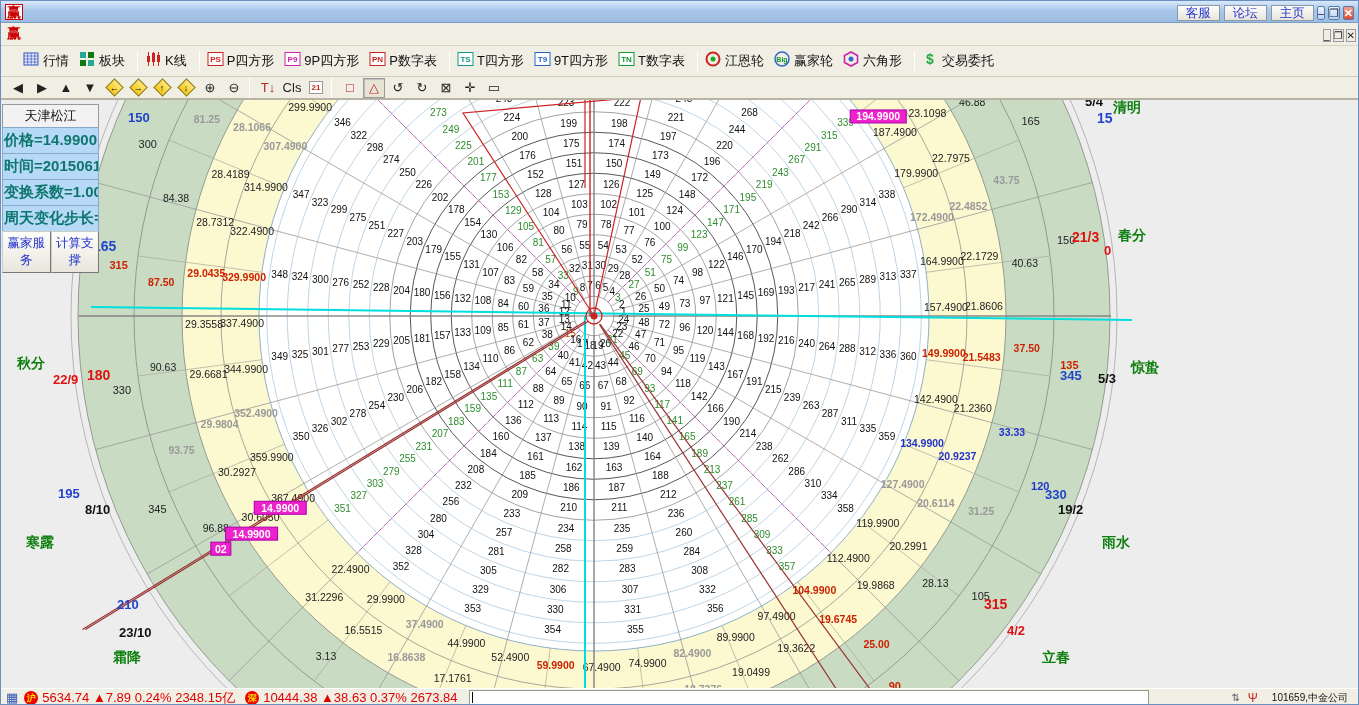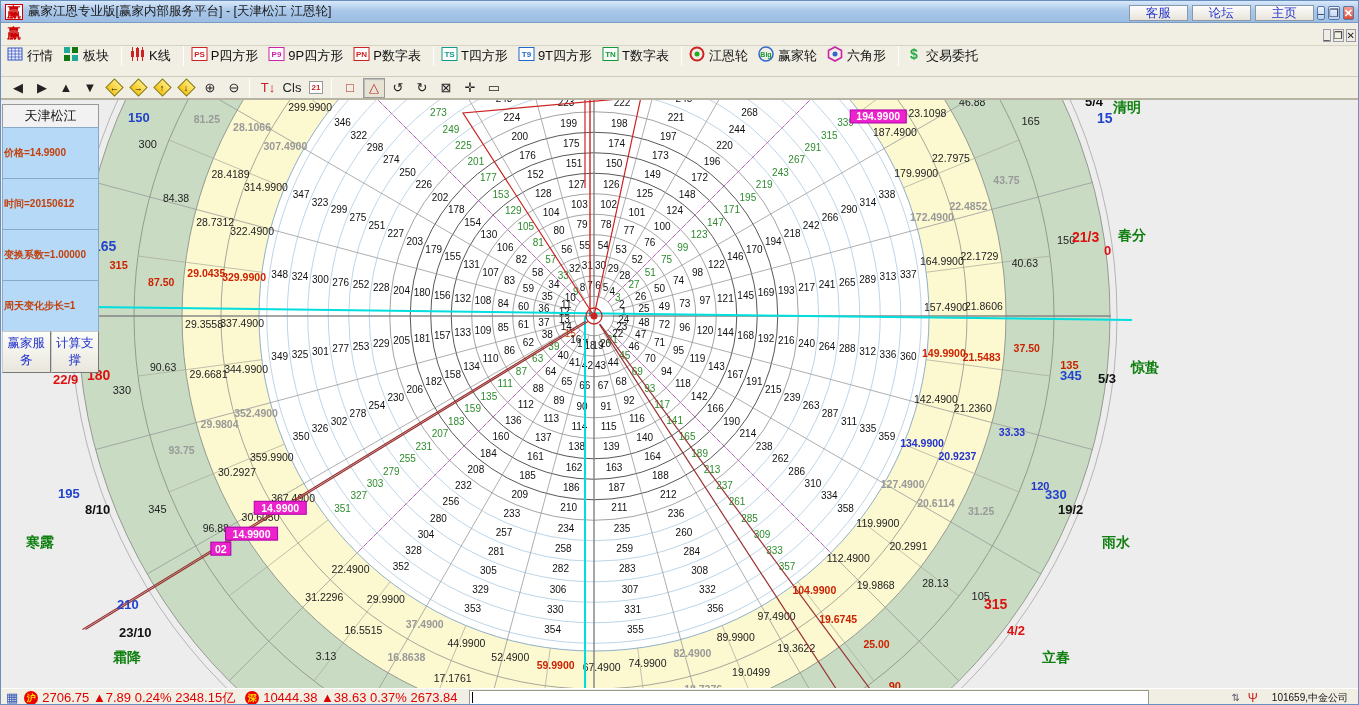--- a/index.html
+++ b/index.html
@@ -3,66 +3,65 @@
 <meta charset="utf-8">
 <style>
   html,body{margin:0;padding:0;background:#888;}
   *{box-sizing:border-box;font-family:"Liberation Sans",sans-serif;}
   #app{position:relative;width:1359px;height:705px;background:#ededed;overflow:hidden;border:1px solid #6a8fbf;}
   
   #titlebar{position:absolute;left:0;top:0;width:100%;height:22px;background:linear-gradient(#d9e9fb,#a9c7e9 45%,#9cbde2);display:flex;align-items:center;padding:0 4px;border-bottom:1px solid #7a9cc4;}
   #title-icon{color:#c00;font-weight:bold;font-size:14px;background:#fff;border:1px solid #c00;line-height:14px;padding:0 1px;margin-right:5px;}
   #title-text{font-size:12.5px;color:#1a1a1a;flex:0 0 auto;}
   #title-spacer{flex:1;}
-  .tbtn{height:18px;min-width:52px;margin-left:4px;background:linear-gradient(#fdfdfd,#e8e4da);border:1px solid #8899aa;font-size:12.5px;color:#2233cc;text-align:center;line-height:16px;padding:0 16px;}
+  .tbtn{height:18px;min-width:52px;margin-left:4px;background:linear-gradient(#fdfdfd,#e8e4da);border:1px solid #8899aa;font-size:12.5px;color:#2233cc;text-align:center;line-height:16px;padding:0 8px;}
   .winbtn{width:28px;height:17px;margin-left:3px;border:1px solid #5577aa;border-radius:2px;background:linear-gradient(#eef5fe,#b9d2ef);color:#224;font-size:11px;text-align:center;line-height:15px;}
   .winbtn.close{background:linear-gradient(#f5a08e,#dd4a33);color:#fff;font-weight:bold;}
   
   #menubar{position:absolute;left:0;top:22px;width:100%;height:23px;background:#f1efe4;border-bottom:1px solid #d8d4c4;display:flex;align-items:center;padding-left:4px;}
   #menu-icon{color:#c00;font-weight:bold;font-size:14px;margin:0 8px 0 2px;}
   .menu-item{font-size:13px;color:#111;padding:2px 9px;}
   #menubar .sp{flex:1;}
   .childbtn{width:17px;height:15px;border:1px solid #99a;background:#f0eee2;font-size:10px;line-height:13px;text-align:center;margin-right:2px;color:#222;}
   
-  #toolbar1{position:absolute;left:0;top:45px;width:100%;height:31px;background:#f1efe4;border-bottom:1px solid #d0ccbc;display:flex;align-items:flex-start;padding-left:6px;}
+  #toolbar1{position:absolute;left:0;top:45px;width:100%;height:31px;background:#f1efe4;border-bottom:1px solid #d0ccbc;display:flex;align-items:center;padding-left:22px;}
   .tb1-item{display:flex;align-items:center;margin-right:10px;}
   .tb1-item .lbl{font-size:13px;color:#111;margin-left:3px;}
   .tsep{width:1px;height:20px;background:#c8c4b4;border-right:1px solid #fff;margin:0 7px 0 2px;}
   #toolbar2{position:absolute;left:0;top:76px;width:100%;height:23px;background:#f1efe4;border-bottom:2px solid #b8b4a4;display:flex;align-items:center;padding-left:6px;}
   .tb2-btn{min-width:22px;height:20px;margin-right:2px;display:flex;align-items:center;justify-content:center;font-size:13px;color:#222;background:#f1efe4;border:1px solid transparent;}
   .tb2-btn.pressed{border:1px solid #999;background:#e7e4d6;box-shadow:inset 1px 1px 1px #bbb;}
   .tb2-btn .red{color:#b22;}
   .diamond{width:13px;height:13px;background:linear-gradient(#ffe878,#f5c518);border:1px solid #887700;transform:rotate(45deg);display:flex;align-items:center;justify-content:center;}
   .diamond span{transform:rotate(-45deg);font-size:9px;color:#111;font-weight:bold;}
   
   #wheelbox{position:absolute;left:0;top:99px;width:1359px;height:588px;overflow:hidden;}
   
   #sidepanel{position:absolute;left:1px;top:103px;width:97px;z-index:5;}
   #sp-title{background:#f2f2f2;border:1px solid #999;border-bottom:none;font-size:13px;text-align:center;padding:2px 0;color:#111;}
-  .sp-row{background:#b5d9f7;border:1px solid #89a9c9;border-bottom:none;font-size:10px;font-weight:bold;color:#c2410c;padding:18px 1px;white-space:nowrap;overflow:hidden;}
+  .sp-row{background:#b5d9f7;border:1px solid #89a9c9;border-bottom:none;font-size:15px;font-weight:bold;color:#0f766e;padding:3px 1px;white-space:nowrap;overflow:hidden;}
   #sp-btns{display:flex;}
   .sp-btn{flex:1;background:linear-gradient(#fdfdfa,#e9e6dc);border:1px outset #ccc;font-size:12.5px;color:#2233cc;text-align:center;padding:3px 0;}
   
   #statusbar{position:absolute;left:0;top:687px;width:100%;height:18px;background:#f1efe4;border-top:1px solid #fff;display:flex;align-items:center;font-size:13px;color:#e00000;padding-left:3px;}
   #statusbar .badge{width:14px;height:14px;border-radius:50%;background:#e00;color:#ffe000;font-size:9px;font-weight:bold;text-align:center;line-height:14px;margin:0 4px;}
   #statusbar .seg{margin-right:6px;white-space:nowrap;}
   #status-input{position:relative;height:15px;flex:1;max-width:680px;background:#fff;border:1px solid #9a9a8a;margin:0 6px;}
   #status-input .caret{position:absolute;left:2px;top:1px;width:1px;height:11px;background:#000;}
   #status-right{display:flex;align-items:center;color:#111;margin-left:auto;padding-right:10px;}
   #grid-ic{color:#3355bb;font-size:13px;margin:0 2px;}
   text{font-family:"Liberation Sans",sans-serif;}
 </style>
 </head>
 <body>
 
 <div id="app">
 
   <div id="titlebar">
     <span id="title-icon">赢</span>
-    <span id="title-text">赢家江恩专业版[赢家内部服务平台] - [天津松江 江恩轮]</span>
     <span id="title-spacer"></span>
     <span id="title-btns"><span class="tbtn">客服</span><span class="tbtn">论坛</span><span class="tbtn">主页</span></span>
     <span id="win-btns"><span class="winbtn">–</span><span class="winbtn">❐</span><span class="winbtn close">✕</span></span>
   </div>
 
   <div id="menubar">
     <span id="menu-icon">赢</span>
     <span class="sp"></span>
     <span id="child-btns"><span class="childbtn">_</span><span class="childbtn">❐</span><span class="childbtn">✕</span></span>
   </div>
@@ -890,21 +889,21 @@
       </div>
     <div id="sp-btns">
         <div class="sp-btn">赢家服务</div>
         <div class="sp-btn">计算支撑</div>
       </div>
   </div>
 
   <div id="statusbar">
     <span id="grid-ic">▦</span>
     <span class="badge">沪</span>
-    <span class="seg">2706.75 ▲7.89 0.24% 2348.15亿</span>
+    <span class="seg">5634.74 ▲7.89 0.24% 2348.15亿</span>
     <span class="badge">深</span>
     <span class="seg">10444.38 ▲38.63 0.37% 2673.84</span>
     <span id="status-input">
         <span class="caret"></span>
       </span>
     <span id="status-right">
       <span style="color:#556;font-size:10px;margin-right:8px;">⇅</span>
       <span style="color:#c22;font-size:12px;margin-right:14px;">Ψ</span>
       <span style="font-size:10px;">101659,中金公司</span>
     </span>

